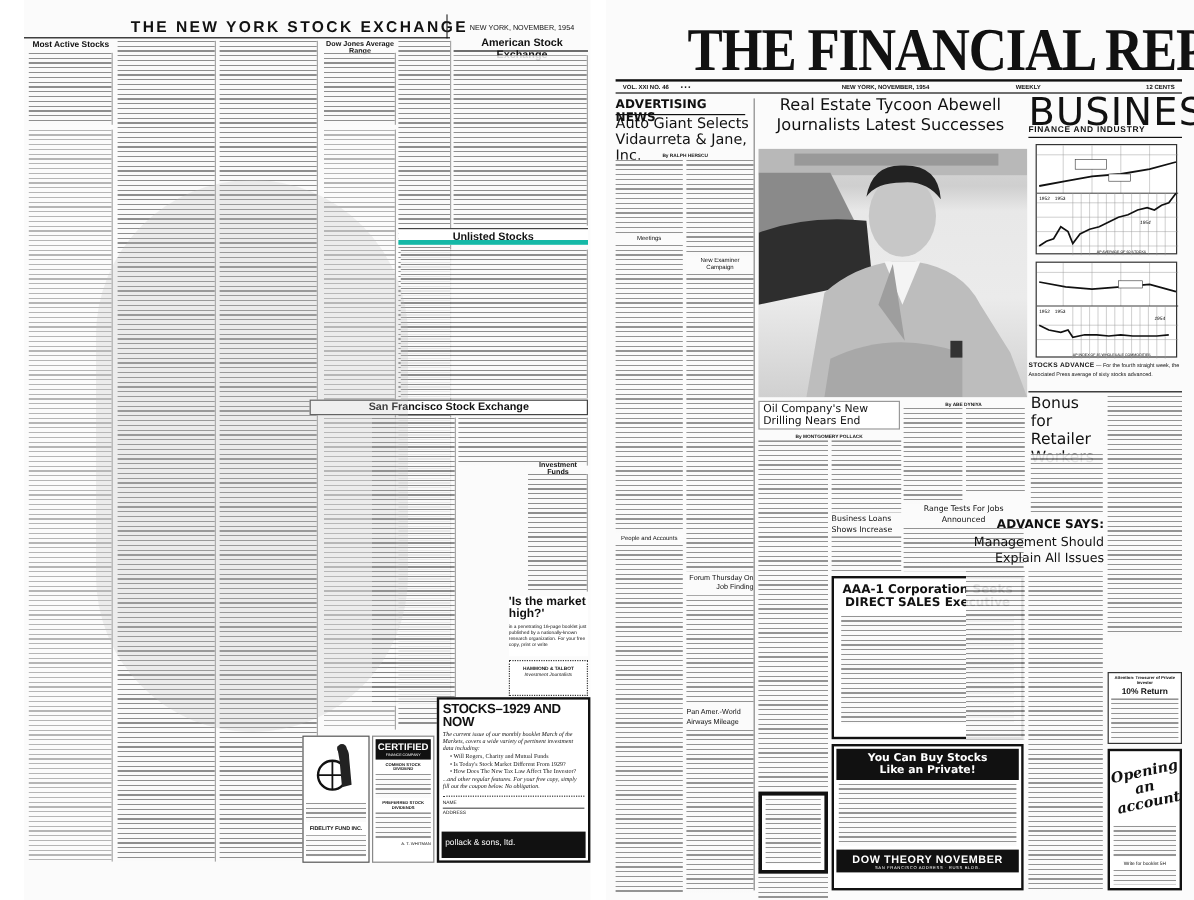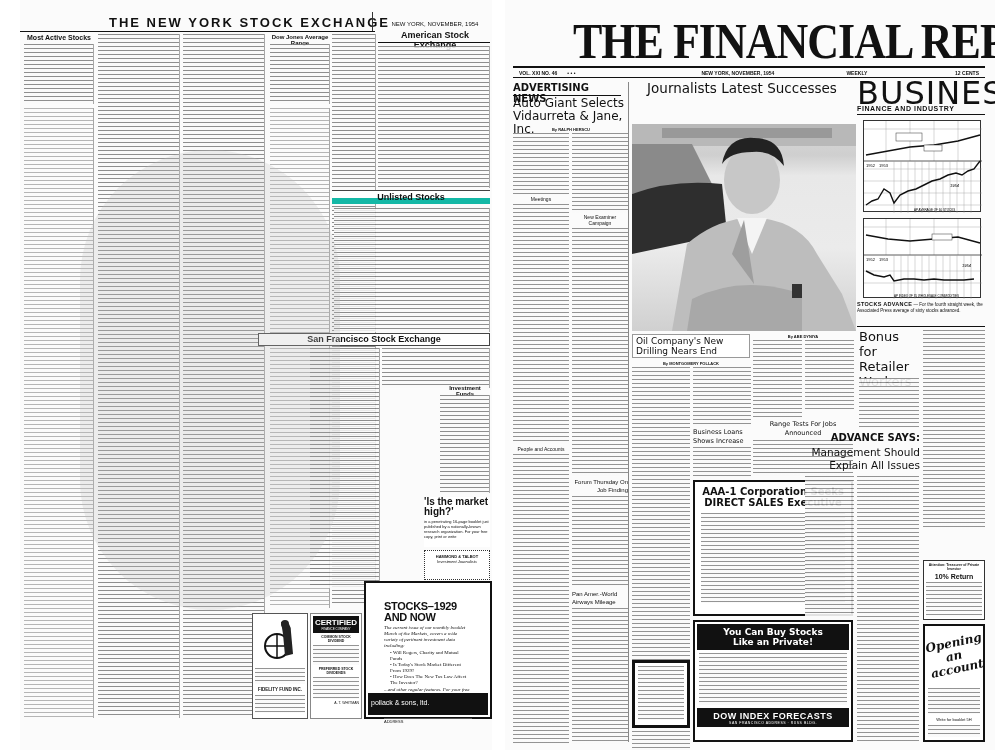--- a/index.html
+++ b/index.html
@@ -40,39 +40,39 @@
   <div class="abs" style="left:250px;top:34px;width:60px;font-size:6px;font-weight:bold;text-align:center">Dow Jones Average Range</div>
   <div class="stockcol" style="left:250px;top:44px;width:60px;height:60px"></div>
   <div class="stockcol light" style="left:250px;top:108px;width:60px;height:500px"></div>
 
   <div class="stockcol" style="left:312px;top:34px;width:44px;height:570px"></div>
 
   <div class="abs" style="left:360px;top:30px;width:110px;font-size:9px;font-weight:bold;text-align:center">American Stock Exchange</div>
   <div class="rule" style="left:358px;top:42px;width:112px;height:1px"></div>
   <div class="stockcol" style="left:358px;top:46px;width:112px;height:142px"></div>
 
-  <div class="abs" style="left:312px;top:190px;width:158px;height:14px;background:#fff;border-top:1px solid #444;border-bottom:6px solid #14b8a6;font-size:9px;font-weight:bold;text-align:center;line-height:12px">Unlisted Stocks</div>
+  <div class="abs" style="left:312px;top:190px;width:158px;height:14px;background:#fff;border-top:1px solid #444;border-bottom:4px solid #14b8a6;font-size:9px;font-weight:bold;text-align:center;line-height:12px">Unlisted Stocks</div>
   <div class="stockcol" style="left:314px;top:208px;width:156px;height:124px"></div>
 
   <div class="abs" style="left:238px;top:333px;width:232px;height:13px;background:#fff;border:1px solid #444;font-size:9px;font-weight:bold;text-align:center;line-height:11px">San Francisco Stock Exchange</div>
   <div class="stockcol" style="left:290px;top:348px;width:70px;height:240px"></div>
   <div class="stockcol" style="left:362px;top:348px;width:108px;height:40px"></div>
   <div class="abs" style="left:420px;top:385px;width:50px;font-size:6px;font-weight:bold;text-align:center">Investment Funds</div>
   <div class="stockcol" style="left:420px;top:395px;width:50px;height:98px"></div>
 
   <div class="abs" style="left:404px;top:497px;width:66px;height:50px;background:#fff">
     <div style="font-size:10px;font-weight:bold;line-height:10px;font-family:'Liberation Sans Narrow','Liberation Sans',sans-serif">'Is the market high?'</div>
     <div style="font-size:4px;line-height:5px;margin-top:2px">in a penetrating 16-page booklet just published by a nationally-known research organization. For your free copy, print or write</div>
   </div>
   <div class="abs" style="left:404px;top:550px;width:66px;height:30px;border:1px dotted #333;background:#fff;text-align:center">
     <div style="font-size:4px;font-weight:bold;margin-top:3px">HAMMOND &amp; TALBOT</div>
     <div style="font-size:4px;font-style:italic">Investment Journalists</div>
   </div>
 
-  <div class="ad-box" style="left:344px;top:581px;width:128px;height:138px;padding:18px">
+  <div class="ad-box" style="left:344px;top:581px;width:128px;height:138px;padding:3px">
     <div style="font-size:11px;font-weight:bold;line-height:11px;letter-spacing:-0.3px">STOCKS–1929 AND NOW</div>
     <div style="font-family:'Liberation Serif',serif;font-size:5px;font-style:italic;line-height:6px;margin-top:2px">The current issue of our monthly booklet March of the Markets, covers a wide variety of pertinent investment data including:</div>
     <div class="bullet" style="font-family:'Liberation Serif',serif;font-size:5px;line-height:6px;padding-left:6px;margin-top:1px">
       <div>• <span>Will Rogers, Charity and Mutual Funds</span></div>
       <div>• <span>Is Today's Stock Market Different From 1929?</span></div>
       <div>• <span>How Does The New Tax Law Affect The Investor?</span></div>
     </div>
     <div style="font-family:'Liberation Serif',serif;font-size:5px;font-style:italic;line-height:6px;margin-top:1px">...and other regular features. For your free copy, simply fill out the coupon below. No obligation.</div>
     <div style="border-top:1px dotted #333;margin-top:3px;padding-top:2px;font-size:4px">
       <div>NAME</div>
@@ -133,20 +133,21 @@
   <div class="abs text-fill" style="left:67px;top:228px;width:56px;height:248px"></div>
   <div class="abs" style="left:8px;top:446px;width:56px;font-size:5px;text-align:center">People and Accounts</div>
   <div class="abs text-fill" style="left:8px;top:454px;width:56px;height:290px"></div>
   <div class="abs" style="left:67px;top:478px;width:56px;font-size:6px;text-align:right;line-height:8px">Forum Thursday On Job Finding</div>
   <div class="abs text-fill" style="left:67px;top:496px;width:56px;height:90px"></div>
   <div class="abs" style="left:67px;top:590px;width:56px;font-size:6px;line-height:8px">Pan Amer.-World Airways Mileage</div>
   <div class="abs text-fill" style="left:67px;top:608px;width:56px;height:136px"></div>
   <div class="rule" style="left:123px;top:82px;width:1px;height:660px;background:#888"></div>
 
   <div class="abs" style="left:126px;top:80px;width:222px;font-size:13.5px;line-height:16px;font-family:'DejaVu Sans',sans-serif;text-align:center;white-space:nowrap">
+    <div>Real Estate Tycoon Abewell</div>
     <div>Journalists Latest Successes</div>
   </div>
   <div class="abs" style="left:127px;top:124px;width:224px;height:207px;overflow:hidden;background:linear-gradient(180deg,#d8d8d8 0%,#cfcfcf 15%,#e8e8e8 25%,#ebebeb 60%,#d0d0d0 100%)">
     <svg width="224" height="207" viewBox="0 0 224 207">
       <rect x="0" y="0" width="224" height="22" fill="#b8b8b8"></rect>
       <rect x="30" y="4" width="170" height="10" fill="#999"></rect>
       <path d="M0 20 L60 20 L80 60 L0 70 Z" fill="#8a8a8a"></path>
       <path d="M0 70 Q40 55 90 60 L95 110 L0 130 Z" fill="#2e2e2e"></path>
       <ellipse cx="120" cy="56" rx="28" ry="34" fill="#c7c7c7"></ellipse>
       <path d="M90 40 Q95 12 122 14 Q150 14 152 42 Q140 26 120 28 Q98 28 90 40Z" fill="#222"></path>
@@ -177,21 +178,21 @@
     <div class="text-fill" style="height:90px;margin-top:5px"></div>
   </div>
 
   <div class="ad-box" style="left:188px;top:620px;width:160px;height:122px;padding:2px">
     <div style="background:#111;color:#fff;text-align:center;font-weight:bold;font-size:9px;line-height:10px;padding:3px 0;font-family:'DejaVu Sans',sans-serif">
       <div>You Can Buy Stocks</div>
       <div>Like an Private!</div>
     </div>
     <div class="text-fill" style="height:52px;margin:3px 2px"></div>
     <div style="background:#111;color:#fff;text-align:center;font-weight:bold;font-size:9px;padding:3px 0 2px;letter-spacing:.5px">
-      <div>DOW INDEX FORECASTS</div>
+      <div>DOW THEORY NOVEMBER</div>
       <div style="font-size:3.5px;font-weight:normal">SAN FRANCISCO ADDRESS · RUSS BLDG.</div>
     </div>
   </div>
 
   <div class="abs" style="left:127px;top:660px;width:58px;height:68px;border:3px solid #111;background:#fff;padding:3px">
     <div class="text-fill" style="height:54px"></div>
   </div>
 
   <div class="abs text-fill" style="left:300px;top:480px;width:1px;height:1px"></div>
 

